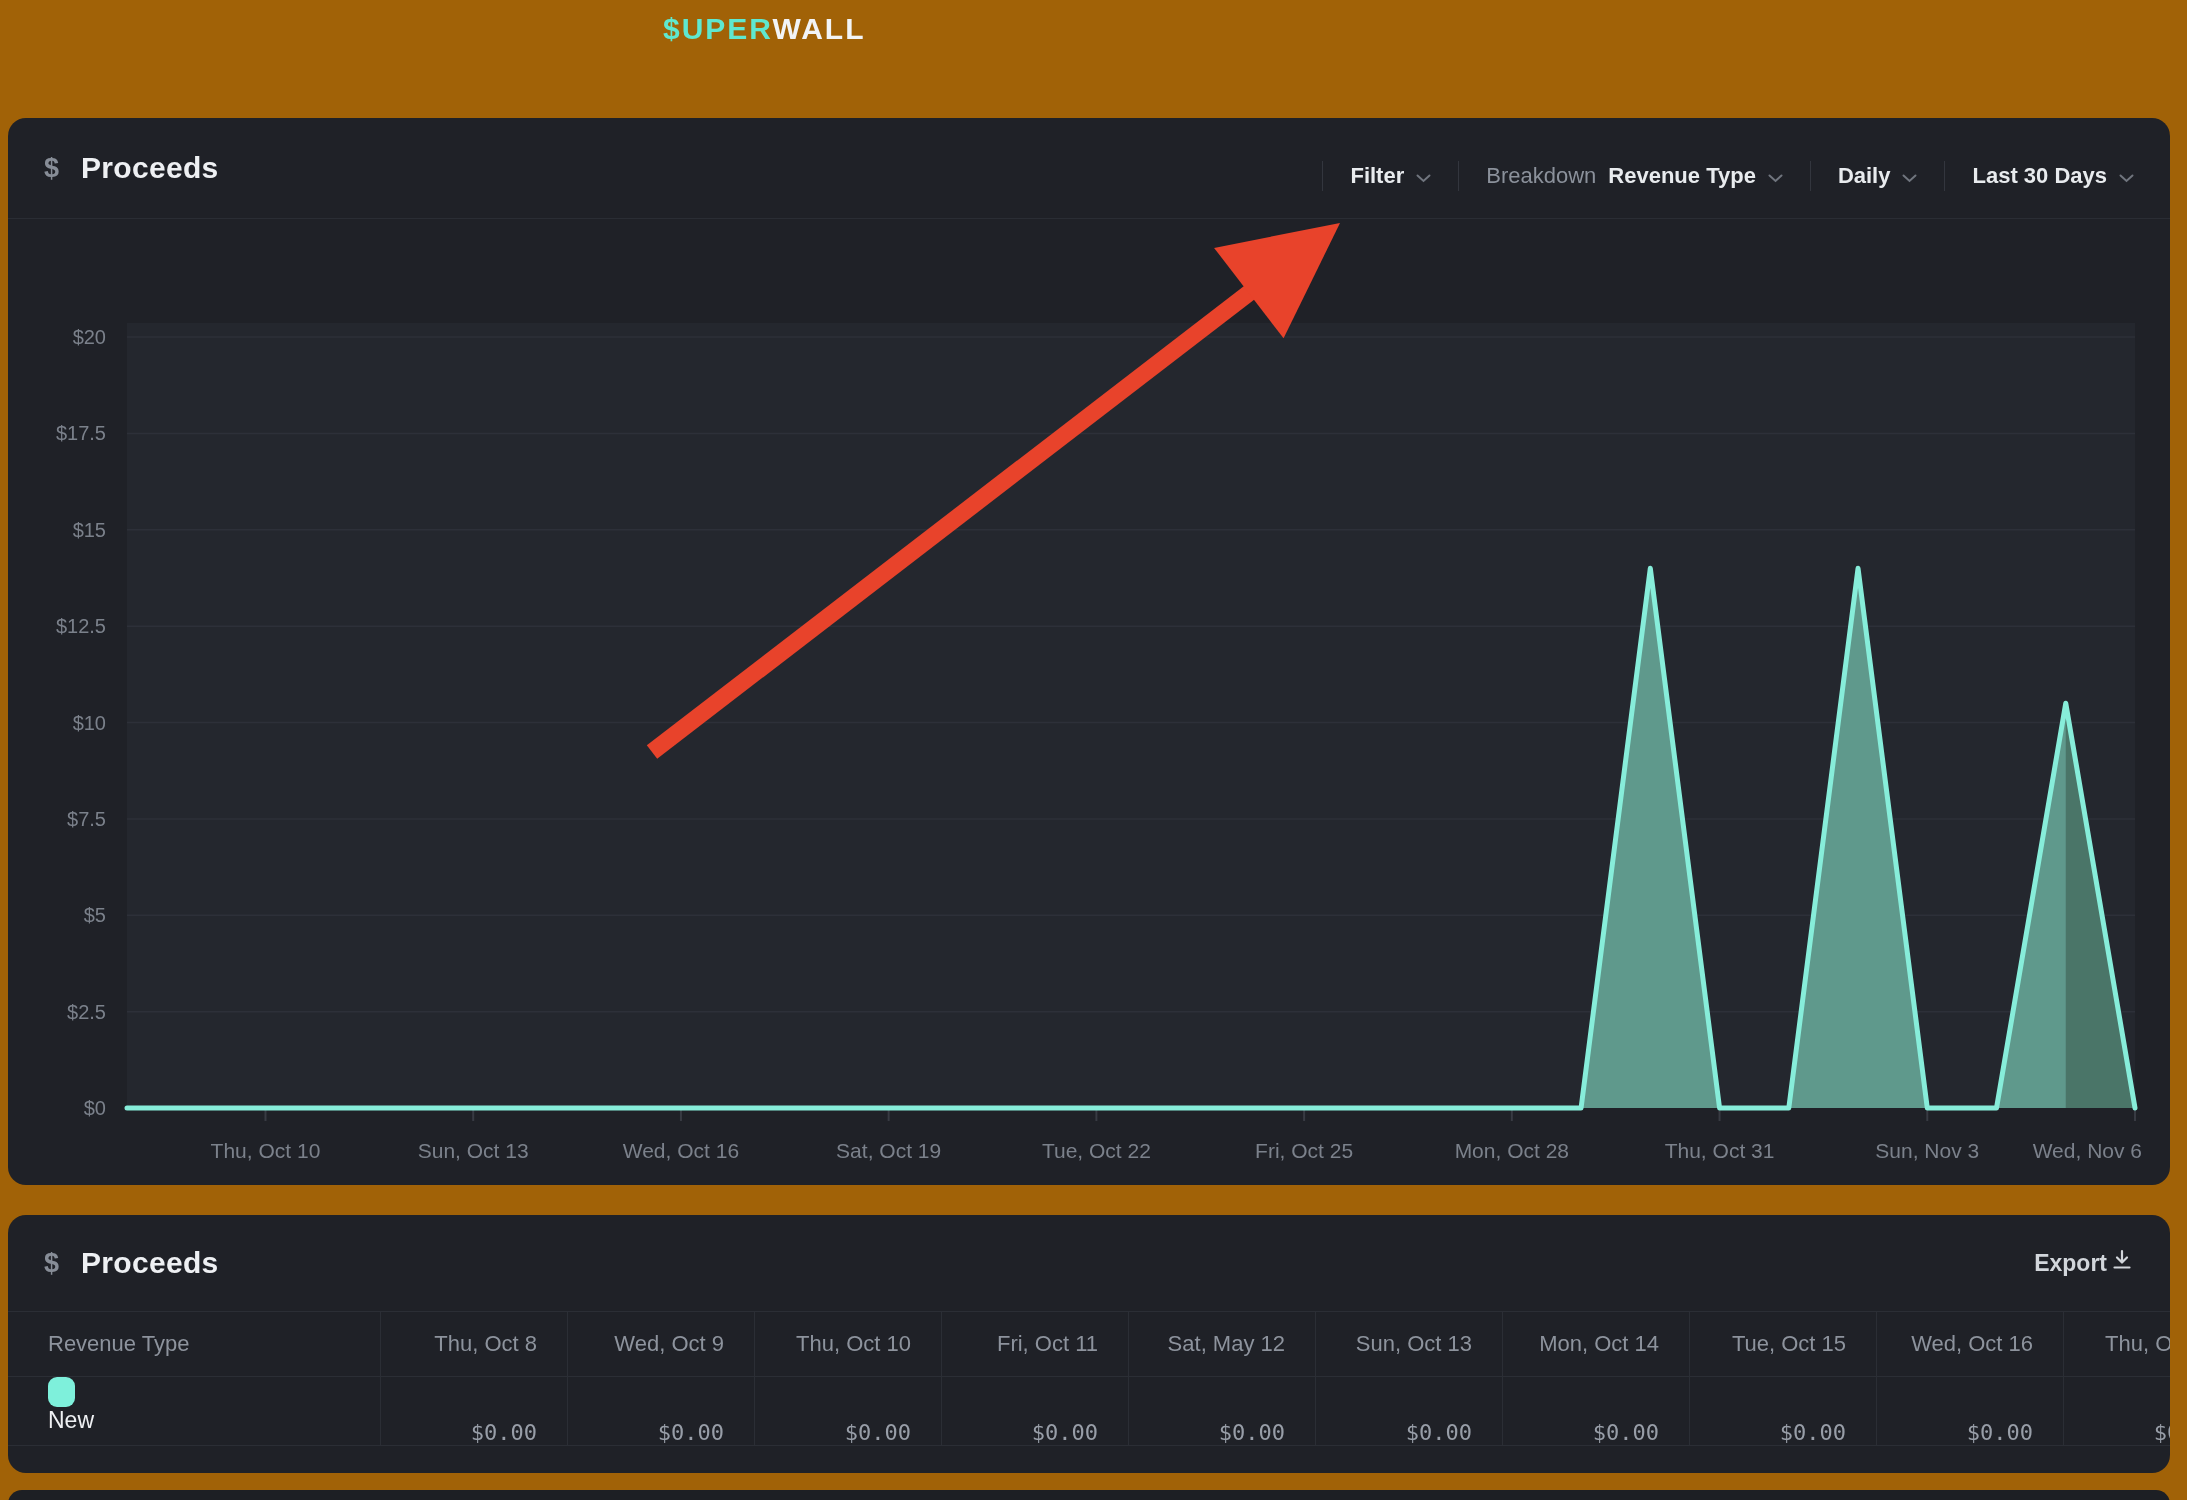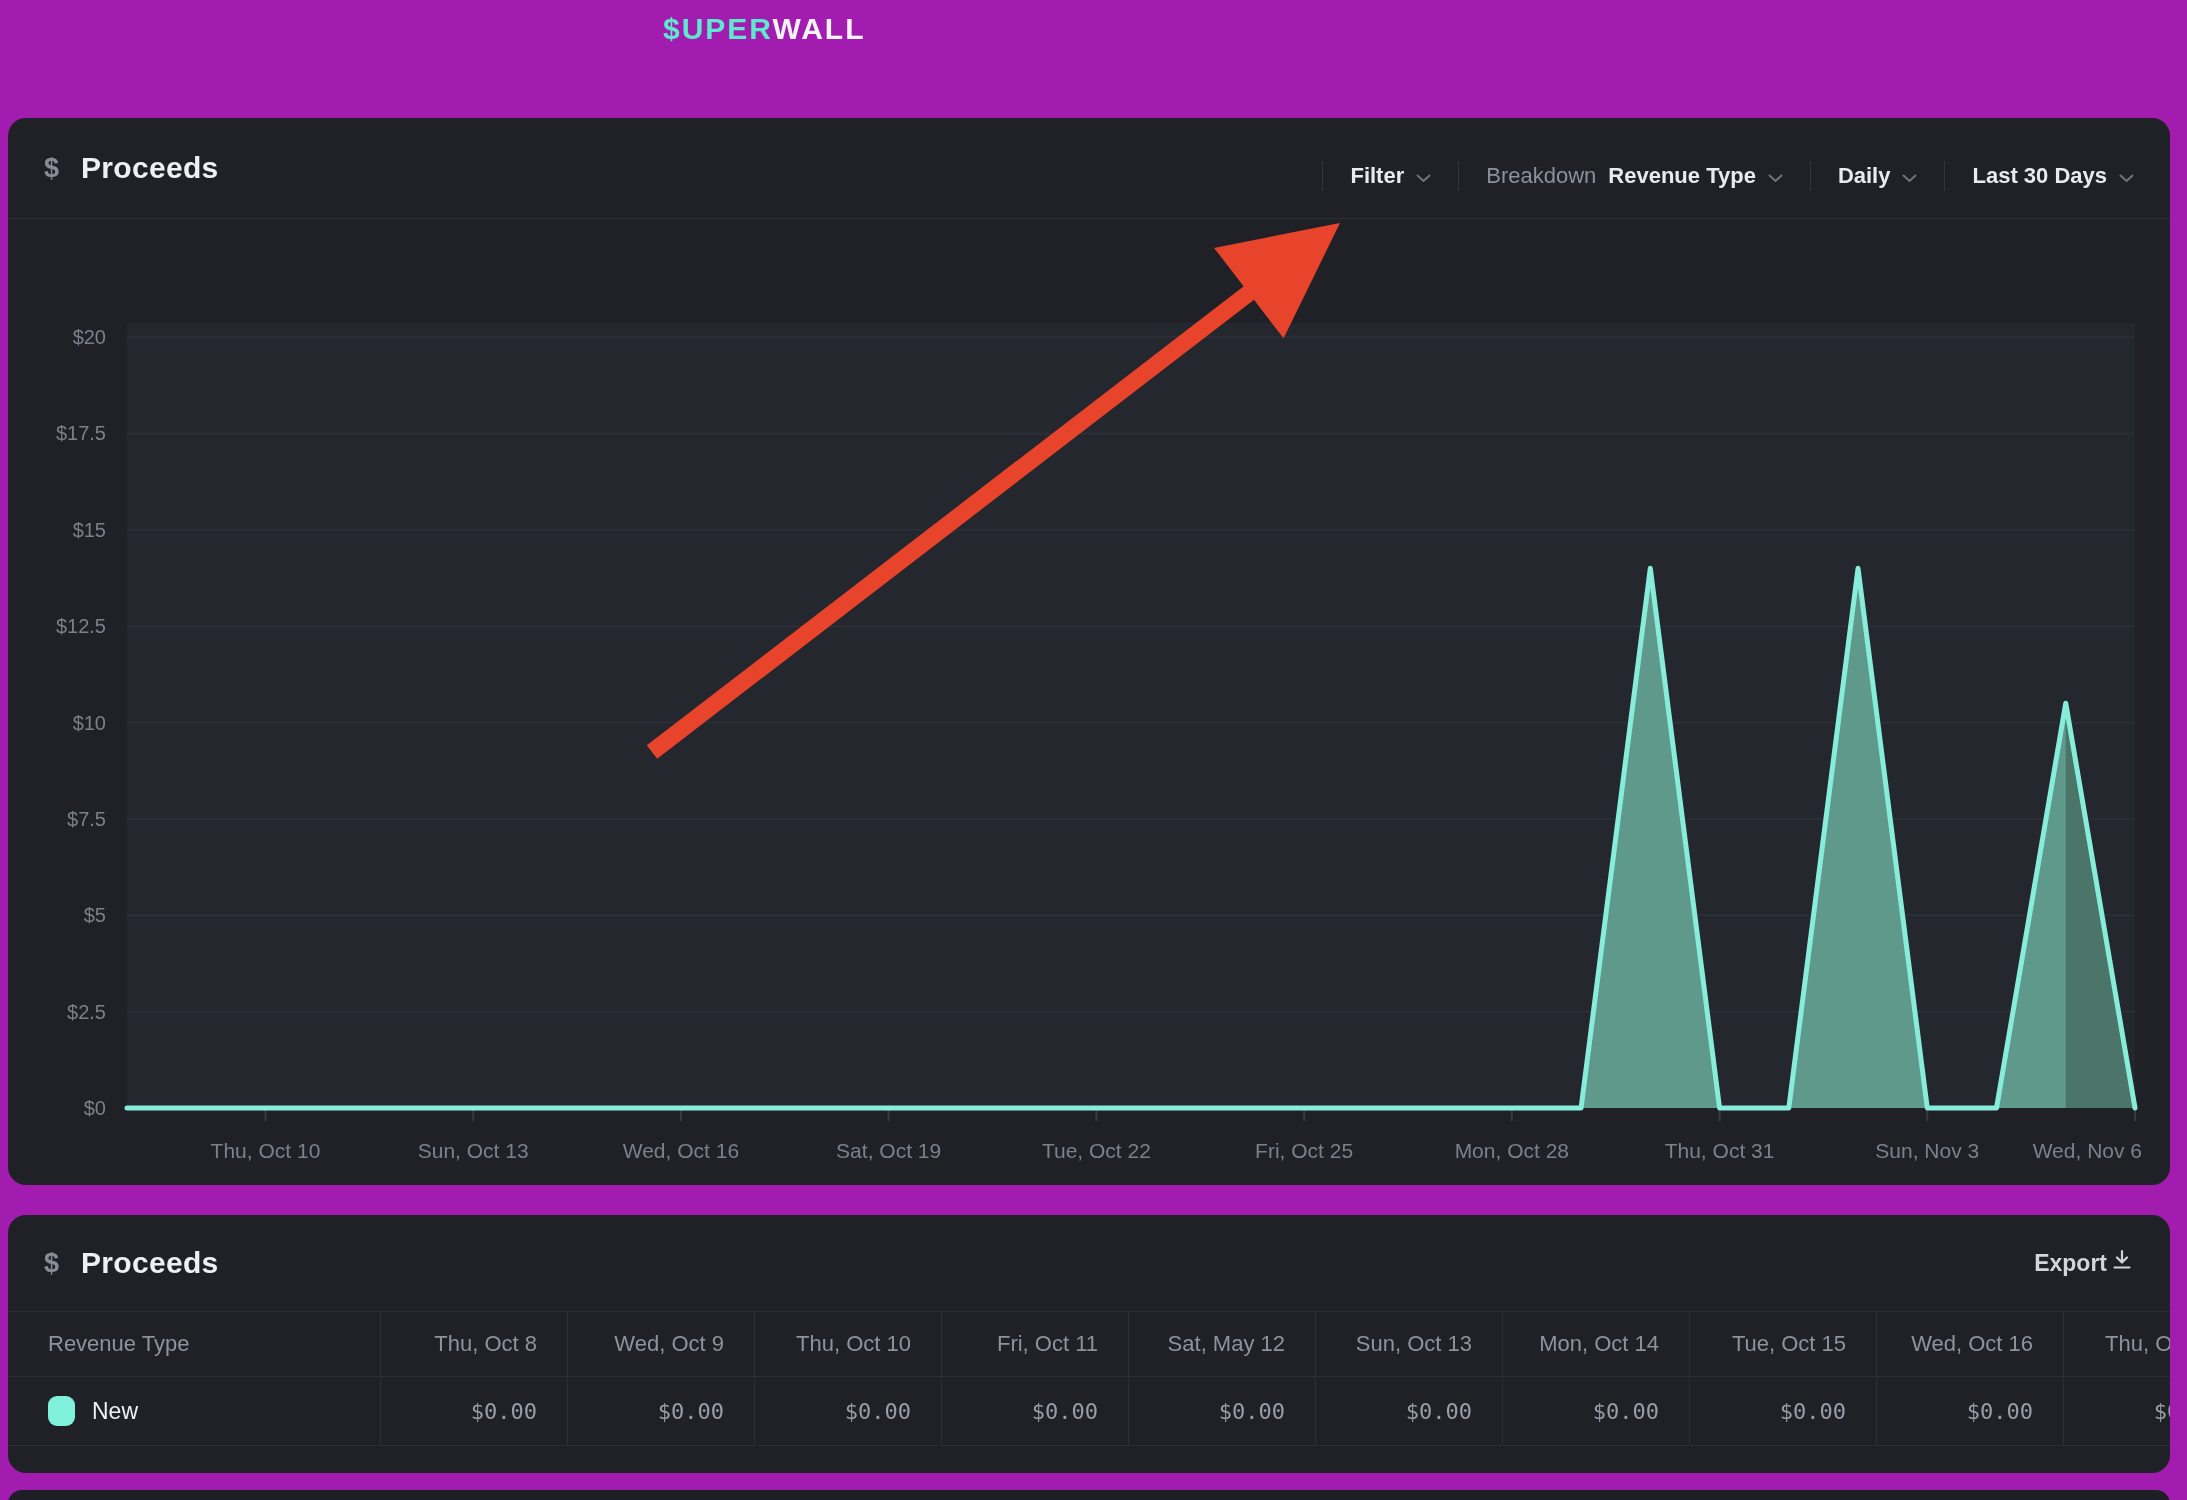--- a/index.html
+++ b/index.html
@@ -1,16 +1,16 @@
 <!DOCTYPE html>
 <html><head>
 <meta charset="utf-8">
 <style>
   html,body{margin:0;padding:0;background:#131418;font-family:"Liberation Sans",sans-serif;}
-  .stage{position:relative;width:2187px;height:1500px;overflow:hidden;background:#a21caf;}
+  .stage{position:relative;width:2187px;height:1500px;overflow:hidden;background:#a16207;}
   .panel{position:absolute;left:8px;width:2162px;background:#1f2127;border-radius:18px;overflow:hidden;z-index:1;}
   #panel-chart{top:118px;height:1067px;}
   #panel-table{top:1215px;height:258px;}
   #panel-next{top:1490px;height:14px;background:#1d1f24;border-radius:14px 14px 0 0;}
   .logo{position:absolute;left:663px;top:12px;font-size:30px;font-weight:800;letter-spacing:2px;z-index:4;}
   .logo .mint{color:#5fe8cf;}
   .logo .white{color:#f2f4f6;}
   .panel-header{height:100px;display:flex;align-items:center;justify-content:space-between;padding:0 36px;border-bottom:1px solid #2a2d34;}
   #panel-table .panel-header{height:96px;border-bottom:none;}
   .ph-left{display:flex;align-items:center;gap:22px;}
@@ -25,21 +25,21 @@
   .subtitle{color:#8d939d;font-size:22px;}
   .chart-select{display:flex;align-items:center;gap:12px;font-size:22px;color:#eef0f3;font-weight:600;cursor:pointer;}
   #chart-svg{position:absolute;left:0;top:0;z-index:2;pointer-events:none;}
   #chart-svg text{font-family:"Liberation Sans",sans-serif;}
   #arrow-svg{position:absolute;left:0;top:0;z-index:3;pointer-events:none;}
   .export{display:flex;align-items:center;gap:3px;color:#d2d6db;font-size:23px;font-weight:600;cursor:pointer;}
   .table{position:absolute;top:96px;left:0;width:2242px;border-top:1px solid #2b2e35;}
   .trow{display:flex;}
   .th,.td{box-sizing:border-box;}
   .th{height:64px;line-height:64px;color:#8d939d;font-size:22px;}
-  .td{height:68px;display:flex;align-items:center;color:#989ea8;}
+  .td{height:68px;display:flex;color:#989ea8;flex-direction:column;}
   .first{width:372px;padding-left:40px;text-align:left;}
   .datecol{width:187px;border-left:1px solid #2b2e35;text-align:right;padding-right:30px;}
   .thead{border-bottom:1px solid #2b2e35;}
   .tbody{border-bottom:1px solid #2b2e35;}
   .td.datecol{justify-content:flex-end;font-family:"DejaVu Sans Mono",monospace;font-size:22px;}
   .swatch{width:27px;height:30px;border-radius:9px;background:#7ef0db;margin-right:17px;flex:0 0 auto;}
   .row-label{color:#eef0f3;font-size:23px;font-weight:500;}
 </style>
 </head>
 <body>

